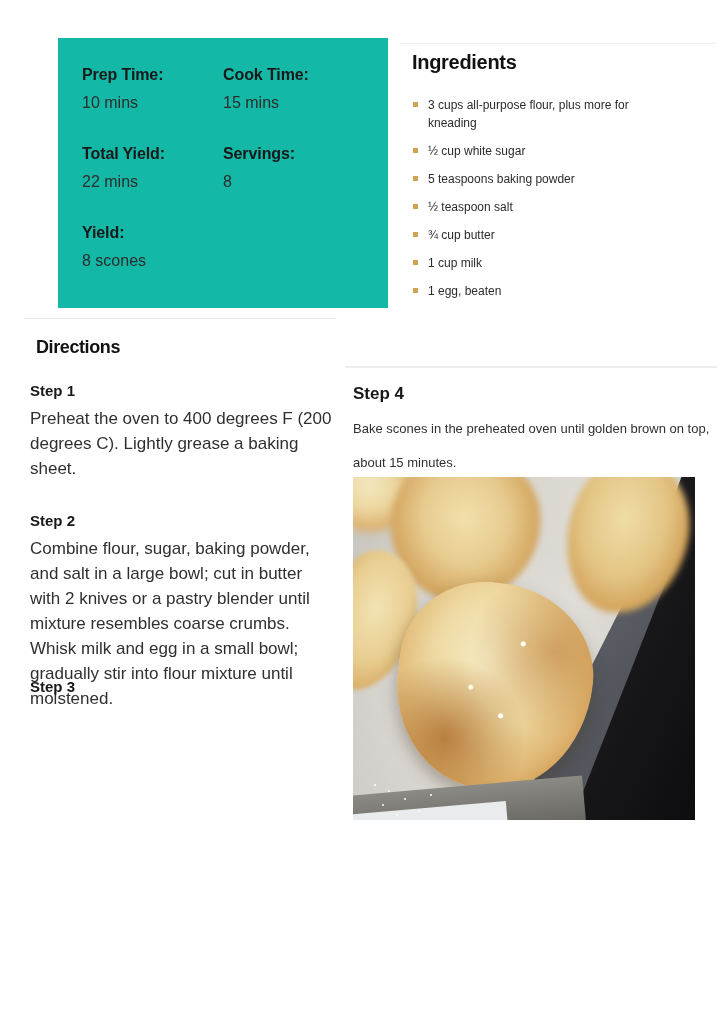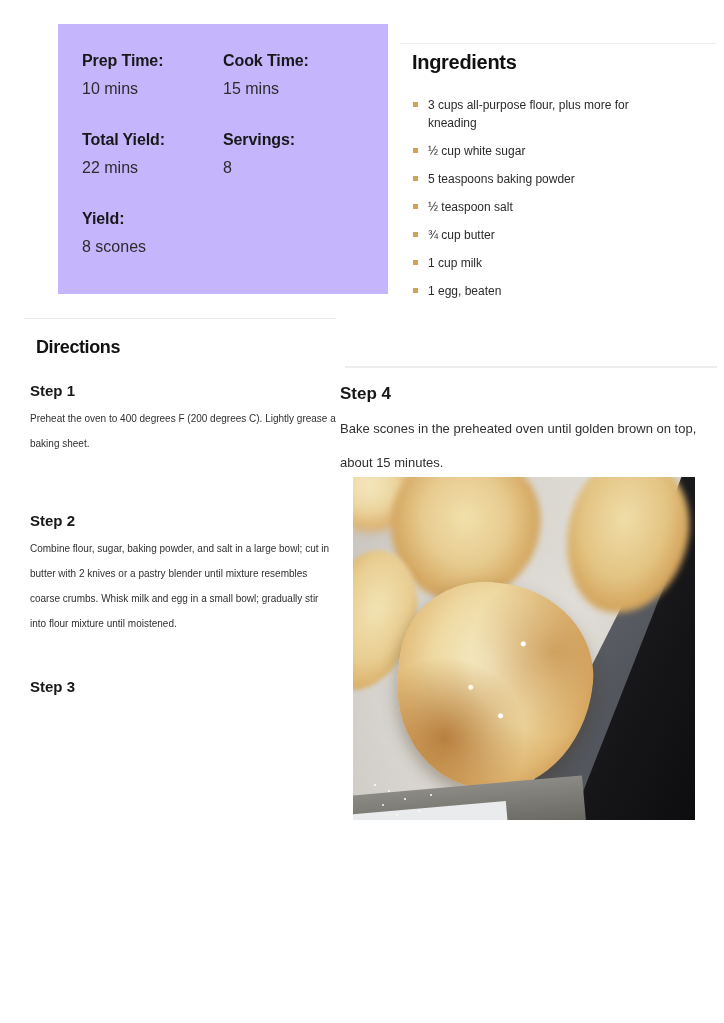--- a/index.html
+++ b/index.html
@@ -7,23 +7,23 @@
     position:relative;
     width:724px;height:1023px;
     background:#ffffff;
     font-family:"Liberation Sans",sans-serif;
     color:#2e2e2e;
     overflow:hidden;
   }
 
   
   .info-box{
-    position:absolute;left:58px;top:24px;
+    position:absolute;left:58px;top:38px;
     width:330px;height:270px;
-    background:#c4b5fd;
+    background:#14b8a6;
     box-sizing:border-box;
     padding:27px 24px;
   }
   .meta-grid{
     display:grid;
     grid-template-columns:1fr 1fr;
     row-gap:31px;
   }
   .meta-label{
     font-weight:700;color:#181818;
@@ -66,22 +66,22 @@
     font-size:18px;line-height:30px;
     font-weight:700;color:#111;letter-spacing:-.4px;
   }
   .step{position:absolute;}
   .step .step-label{font-weight:700;color:#181818;margin-bottom:5px;}
   .step .step-text{color:#303030;}
   .step-1{left:30px;top:381px;width:306px;}
   .step-2{left:30px;top:511px;width:306px;}
   .step-3{left:30px;top:677px;width:306px;}
   .step-1 .step-label,.step-2 .step-label,.step-3 .step-label{font-size:15px;line-height:20px;}
-  .step-1 .step-text,.step-2 .step-text,.step-3 .step-text{font-size:10px;line-height:25px;}
-  .step-4{left:340px;top:383px;width:364px;}
+  .step-1 .step-text,.step-2 .step-text,.step-3 .step-text{font-size:17px;line-height:25px;}
+  .step-4{left:353px;top:383px;width:364px;}
   .step-4 .step-label{font-size:17px;line-height:22px;margin-bottom:7px;}
   .step-4 .step-text{font-size:13px;line-height:34px;}
 
   
   .photo{
     position:absolute;left:353px;top:477px;width:342px;height:343px;
     overflow:hidden;
     background:
       radial-gradient(ellipse at 30% 60%, rgba(255,255,255,.25), transparent 55%),
       linear-gradient(100deg,#c9c6c0 0%,#d7d4ce 35%,#dedbd5 60%,#cfccc5 100%);

